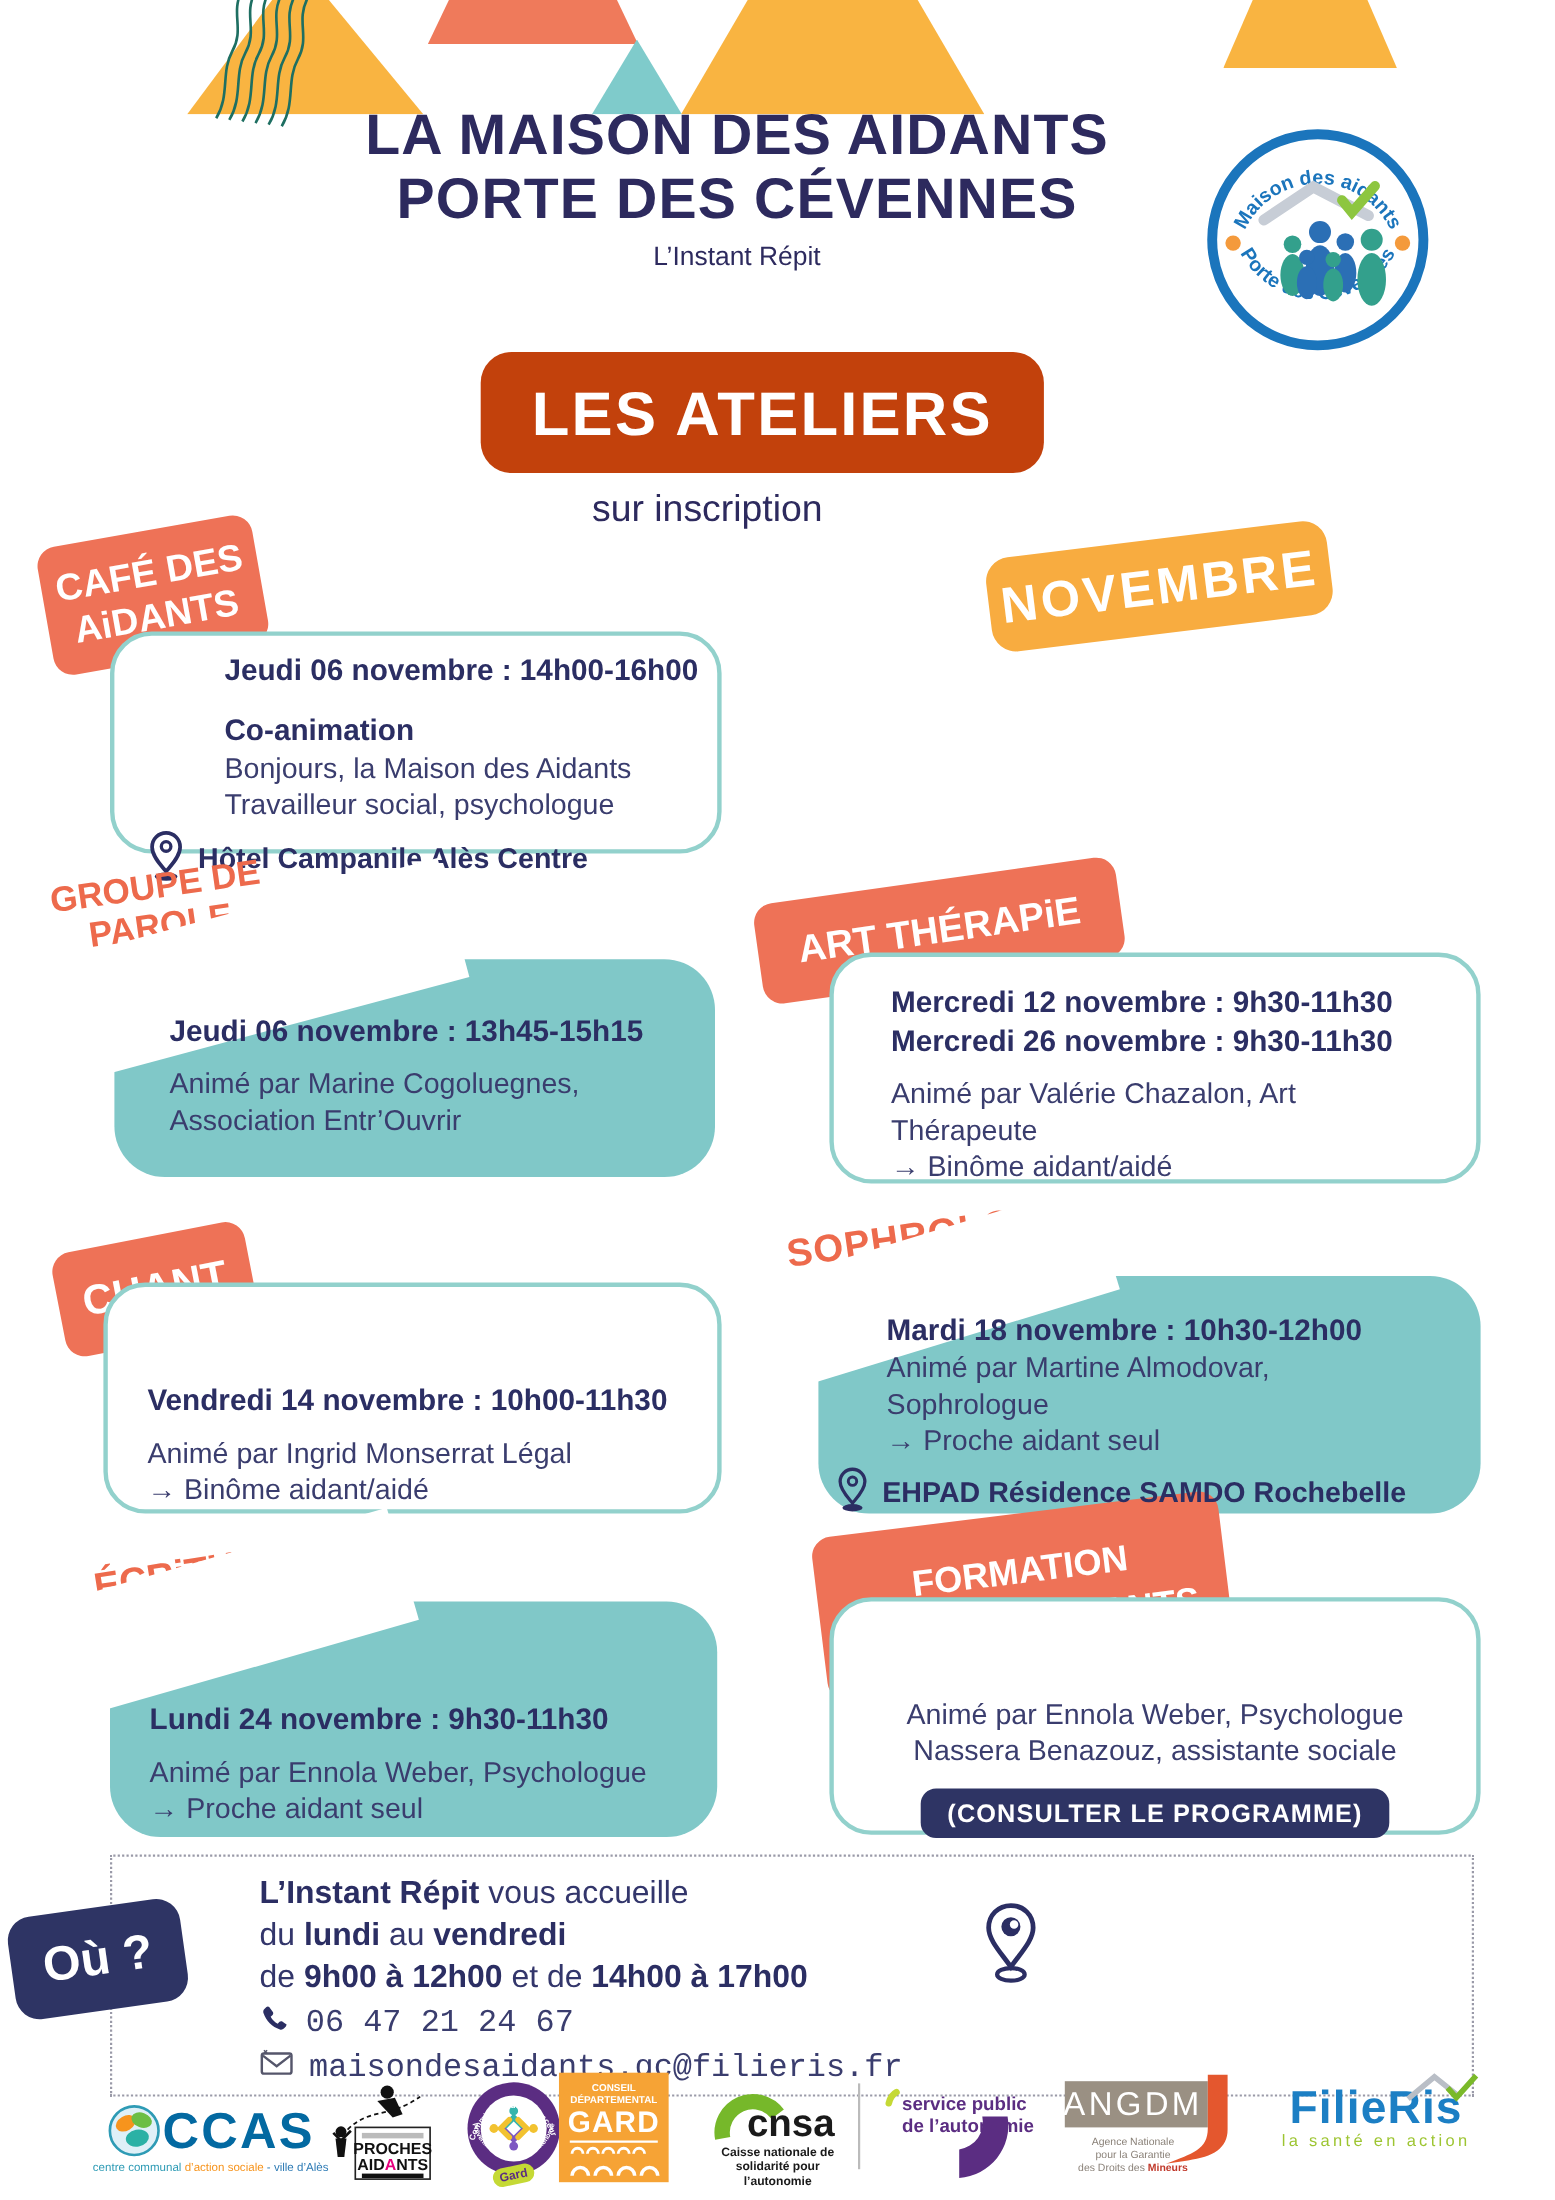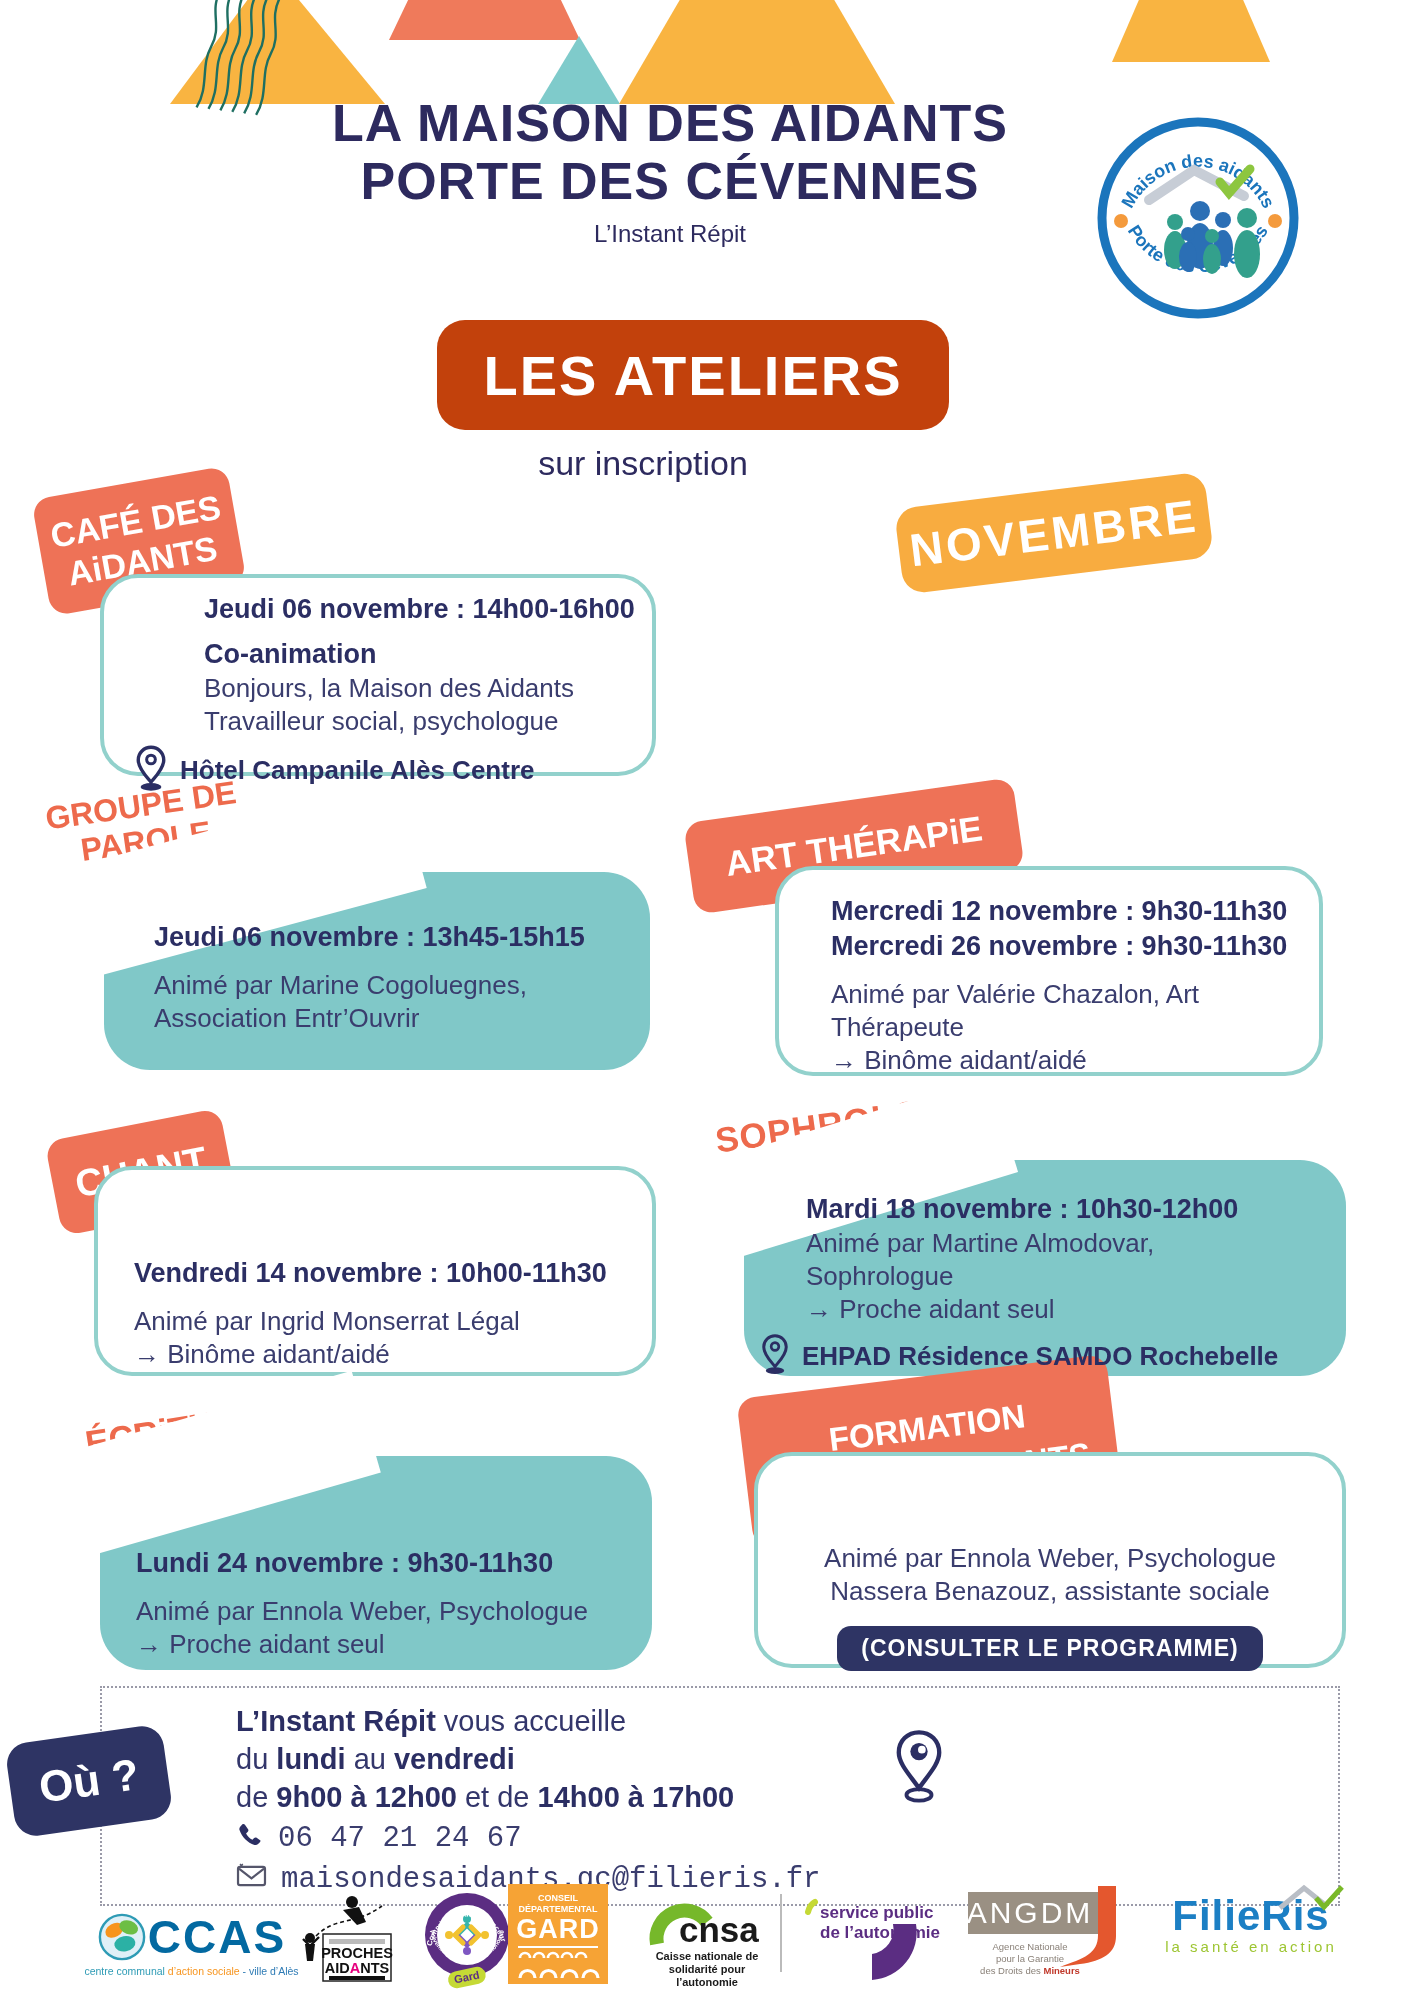--- a/index.html
+++ b/index.html
@@ -36,32 +36,32 @@
   #tag-ecriture{left:62px;top:1410px;width:224px;transform:rotate(-9deg);font-size:35px;}
   
   .card-o{position:absolute;background:#fff;border:4px solid #92D1CC;border-radius:38px;box-sizing:border-box;}
   .card-t{position:absolute;background:#80C8C8;border-radius:46px;}
   .notch{position:absolute;background:#fff;z-index:1;}
   .card-content{position:relative;z-index:2;}
   #card-cafe{left:100px;top:574px;width:556px;height:202px;padding:14px 14px 0 100px;}
   #card-parole{left:104px;top:872px;width:546px;height:198px;}
   #card-parole .card-content{padding:48px 14px 0 50px;}
   #card-parole .notch{left:-26px;top:-50px;width:340px;height:112px;transform:rotate(-15deg);}
-  #card-art{left:754px;top:866px;width:548px;height:210px;padding:24px 12px 0 52px;margin-left:21px;}
+  #card-art{left:754px;top:866px;width:592px;height:210px;padding:24px 12px 0 52px;}
   #card-chant{left:94px;top:1166px;width:562px;height:210px;padding:86px 12px 0 36px;}
   #card-sophro{left:744px;top:1160px;width:602px;height:216px;}
   #card-sophro .card-content{padding:32px 12px 0 62px;}
   #card-sophro .notch{left:-34px;top:-42px;width:300px;height:100px;transform:rotate(-17deg);}
   #card-ecriture{left:100px;top:1456px;width:552px;height:214px;}
   #card-ecriture .card-content{padding:90px 12px 0 36px;}
   #card-ecriture .notch{left:-28px;top:-46px;width:300px;height:106px;transform:rotate(-16deg);}
   #card-formation{left:754px;top:1452px;width:592px;height:216px;padding:86px 12px 0;text-align:center;}
   .t-title{font-weight:bold;color:#2B2E63;font-size:27px;line-height:35px;}
   .t-line{color:#3A3D6E;font-size:26px;line-height:33px;}
-  .mt10{margin-top:10px;}.mt14{margin-top:14px;}
+  .mt10{margin-top:20px;}.mt14{margin-top:14px;}
   .loc-row{display:flex;align-items:center;gap:12px;margin-top:6px;}
   .loc-off1{margin-left:-70px;}
   .loc-off2{margin-left:-46px;}
   .loc-text{font-weight:bold;color:#2B2E63;font-size:26px;}
   #btn-programme{display:inline-block;margin-top:18px;background:#2E3464;color:#fff;font-weight:bold;
                  font-size:23px;letter-spacing:1px;padding:9px 24px;border-radius:14px;cursor:pointer;}
   
   #where-box{position:absolute;left:100px;top:1686px;width:1240px;height:220px;border:2px dotted #9a9aa8;box-sizing:border-box;}
   #where-badge{position:absolute;left:10px;top:1734px;width:158px;height:94px;background:#2E3464;border-radius:22px;
                transform:rotate(-8deg);display:flex;align-items:center;justify-content:center;color:#fff;font-size:44px;font-weight:bold;z-index:3;}

